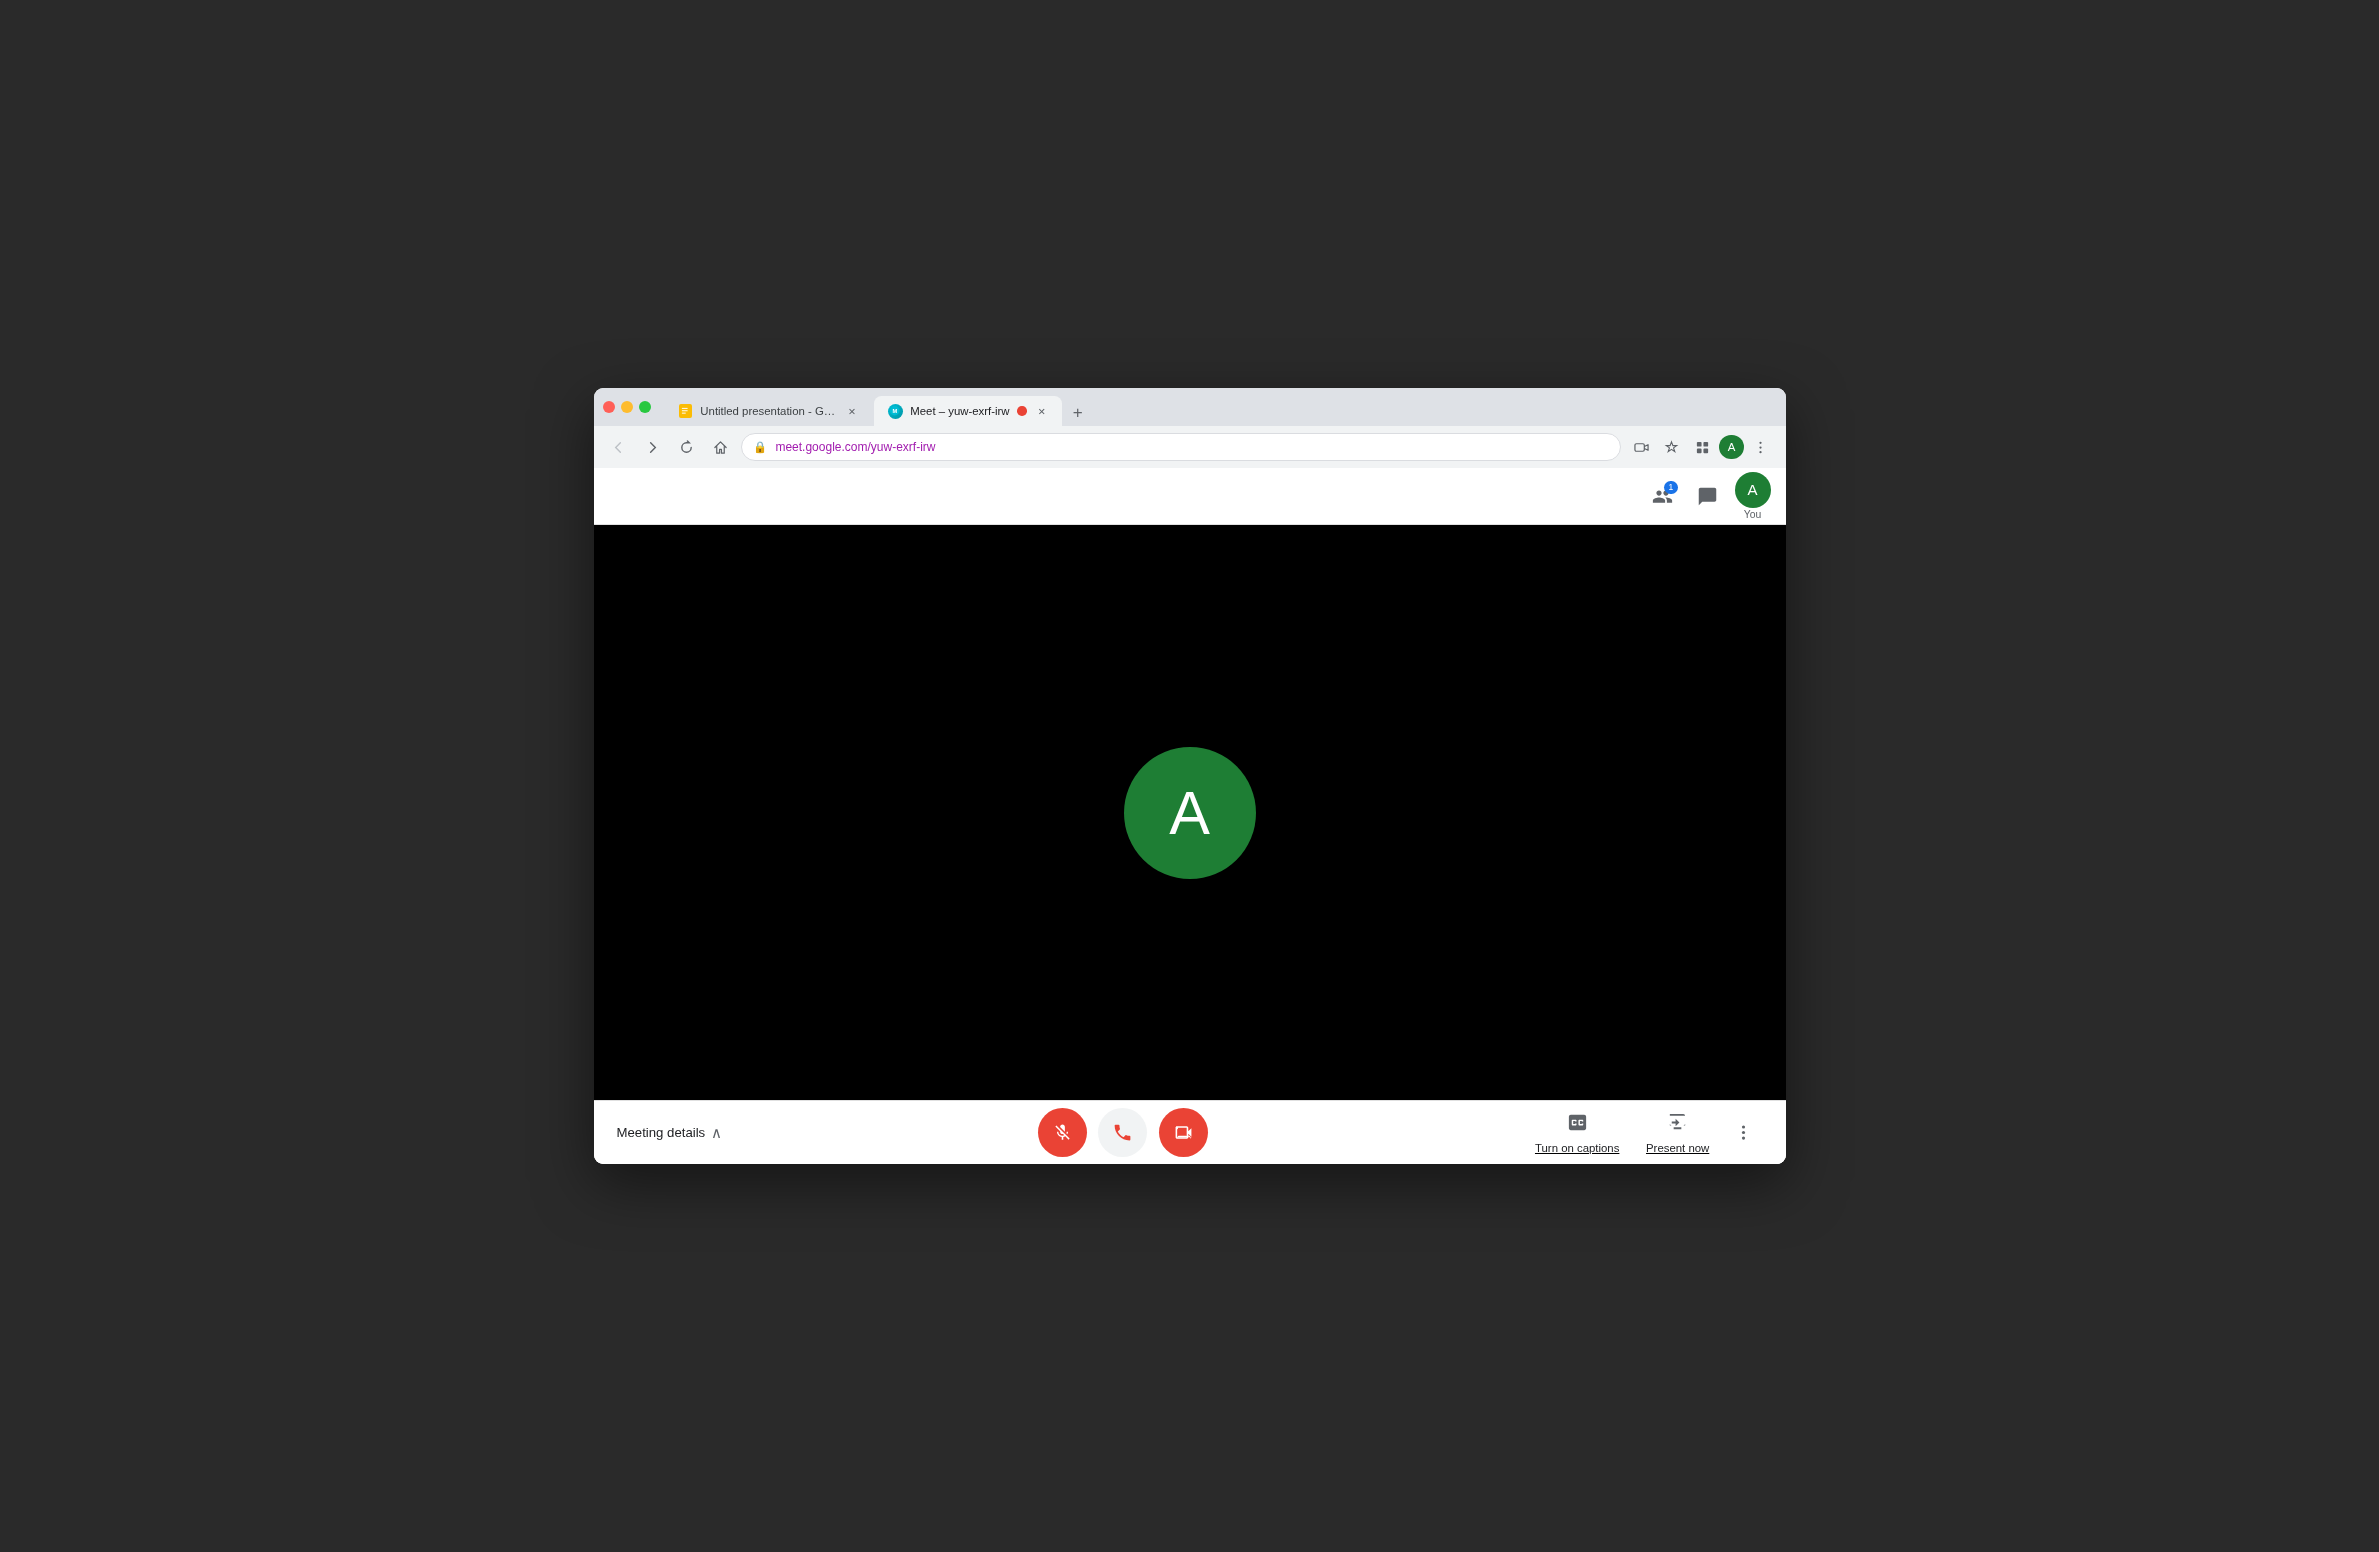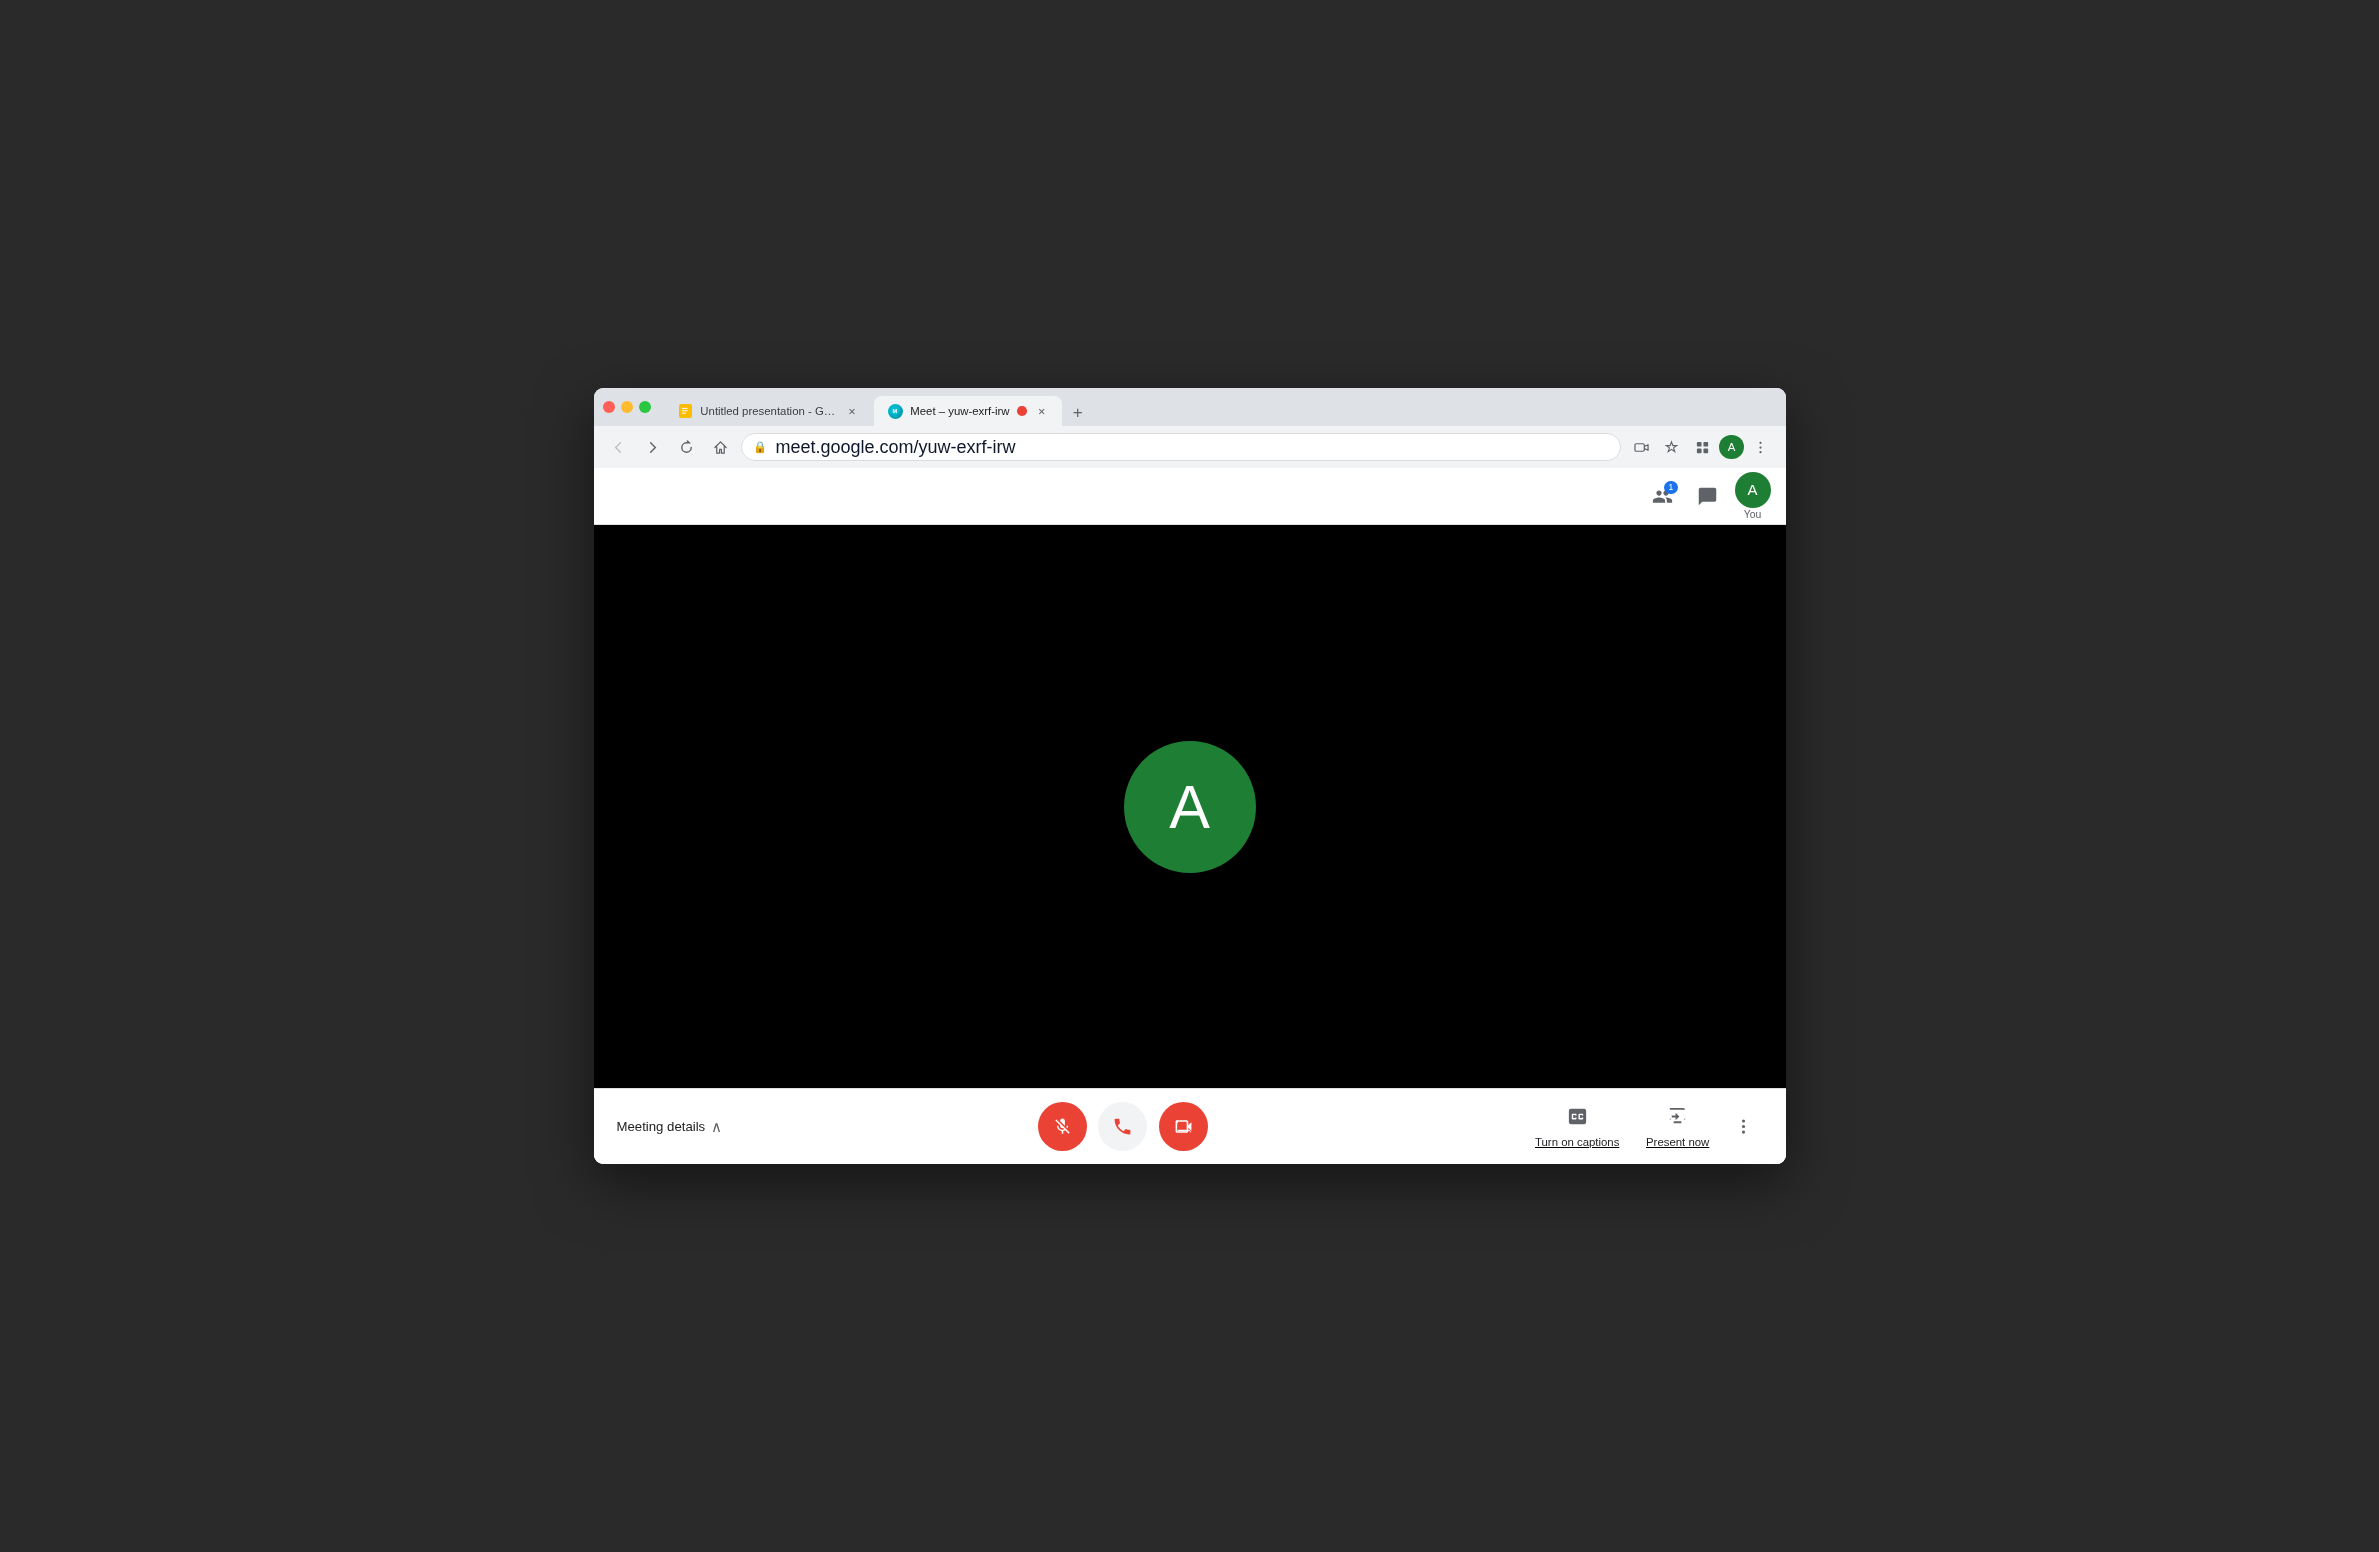--- a/index.html
+++ b/index.html
@@ -153,22 +153,22 @@
       font-size: 12.3px;
       color: #202124;
       border: 0.9px solid #dadce0;
     }
     .lock-icon {
       color: #5f6368;
       font-size: 11.4px;
     }
     .url-text {
       flex: 1;
-      font-size: 18px;
-      color: #0f172a;
+      font-size: 12px;
+      color: #a21caf;
     }
 
     .toolbar-right {
       display: flex;
       align-items: center;
       gap: 3.8px;
     }
     .toolbar-icon-btn {
       width: 26.5px;
       height: 26.5px;
@@ -293,21 +293,21 @@
     .avatar-letter {
       color: #fff;
       font-size: 61px;
       font-weight: 400;
       font-family: 'Google Sans', Arial, sans-serif;
     }
 
     
     .bottom-bar {
       background: #fff;
-      height: 76px;
+      height: 64px;
       display: flex;
       align-items: center;
       padding: 0 23px;
       flex-shrink: 0;
       border-top: 0.9px solid #e0e0e0;
     }
 
     .meeting-details {
       display: flex;
       align-items: center;

